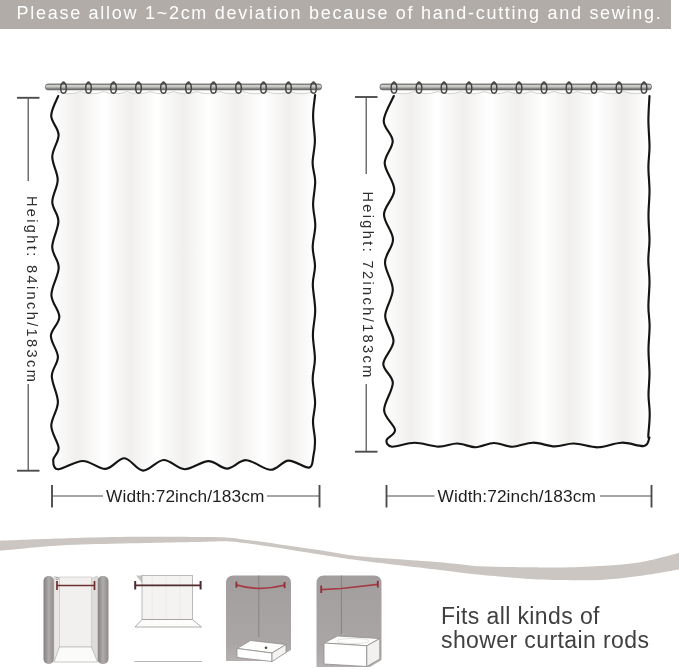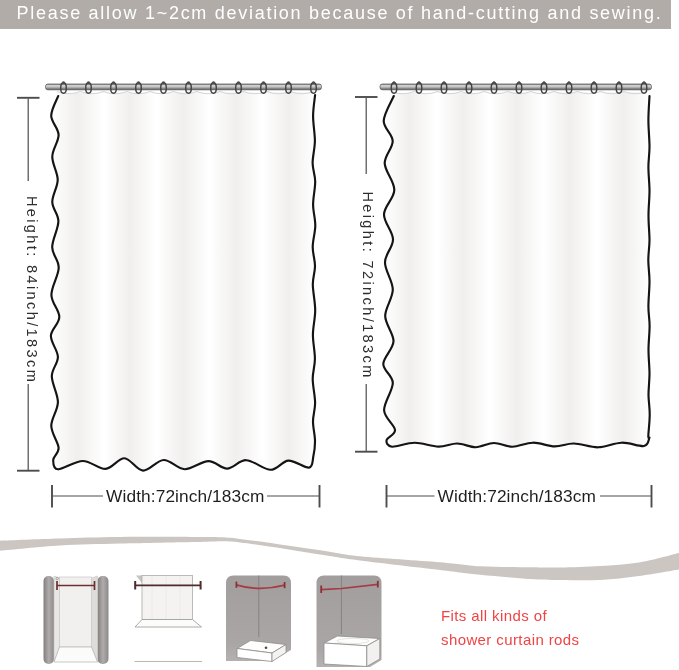--- a/index.html
+++ b/index.html
@@ -1,17 +1,17 @@
 <!DOCTYPE html>
 <html><head><meta charset="utf-8"><style>
 html,body{margin:0;padding:0;width:679px;height:670px;background:#fff;overflow:hidden}
 body{font-family:"Liberation Sans",sans-serif;position:relative}
 .banner{position:absolute;left:0;top:0;width:679px;height:29px;background:#b1aca8;color:#fff;
  font-size:18px;letter-spacing:1.72px;line-height:27.5px;padding-left:8px;width:663px;text-align:center;white-space:nowrap}
-.cap{position:absolute;left:441px;top:603.5px;color:#ef4444;font-size:15px;letter-spacing:0.4px;line-height:24.6px;white-space:nowrap}
+.cap{position:absolute;left:441px;top:603.5px;color:#404040;font-size:23px;letter-spacing:0.4px;line-height:24.6px;white-space:nowrap}
 </style></head><body>
 
 <div class="banner">Please allow 1~2cm deviation because of hand-cutting and sewing.</div>
 <svg width="679" height="670" viewBox="0 0 679 670" style="position:absolute;left:0;top:0">
 <defs>
 <linearGradient id="rodg" x1="0" y1="0" x2="0" y2="1">
 <stop offset="0" stop-color="#7e7e7c"></stop>
         <stop offset="0.3" stop-color="#dcdcda"></stop>
 <stop offset="0.62" stop-color="#a9a9a7"></stop>
         <stop offset="1" stop-color="#585856"></stop>

